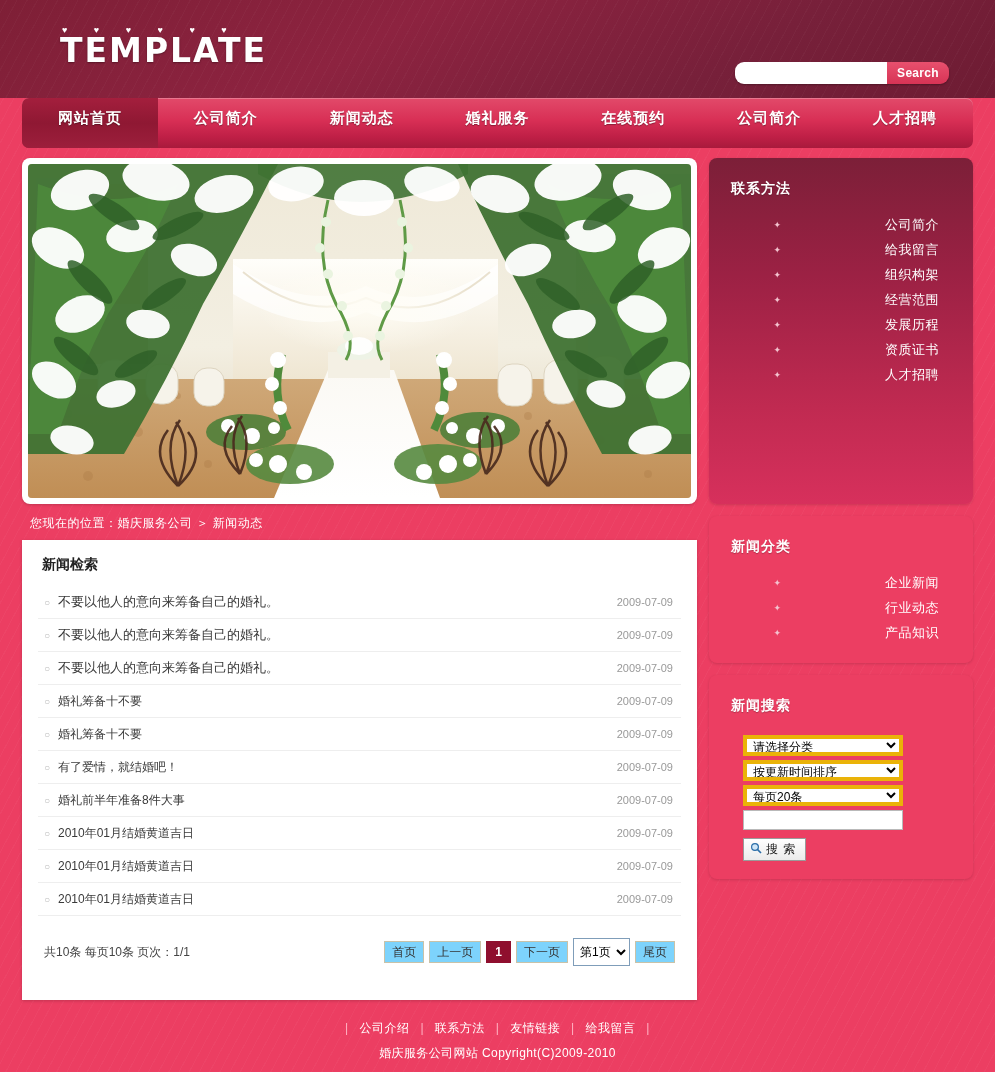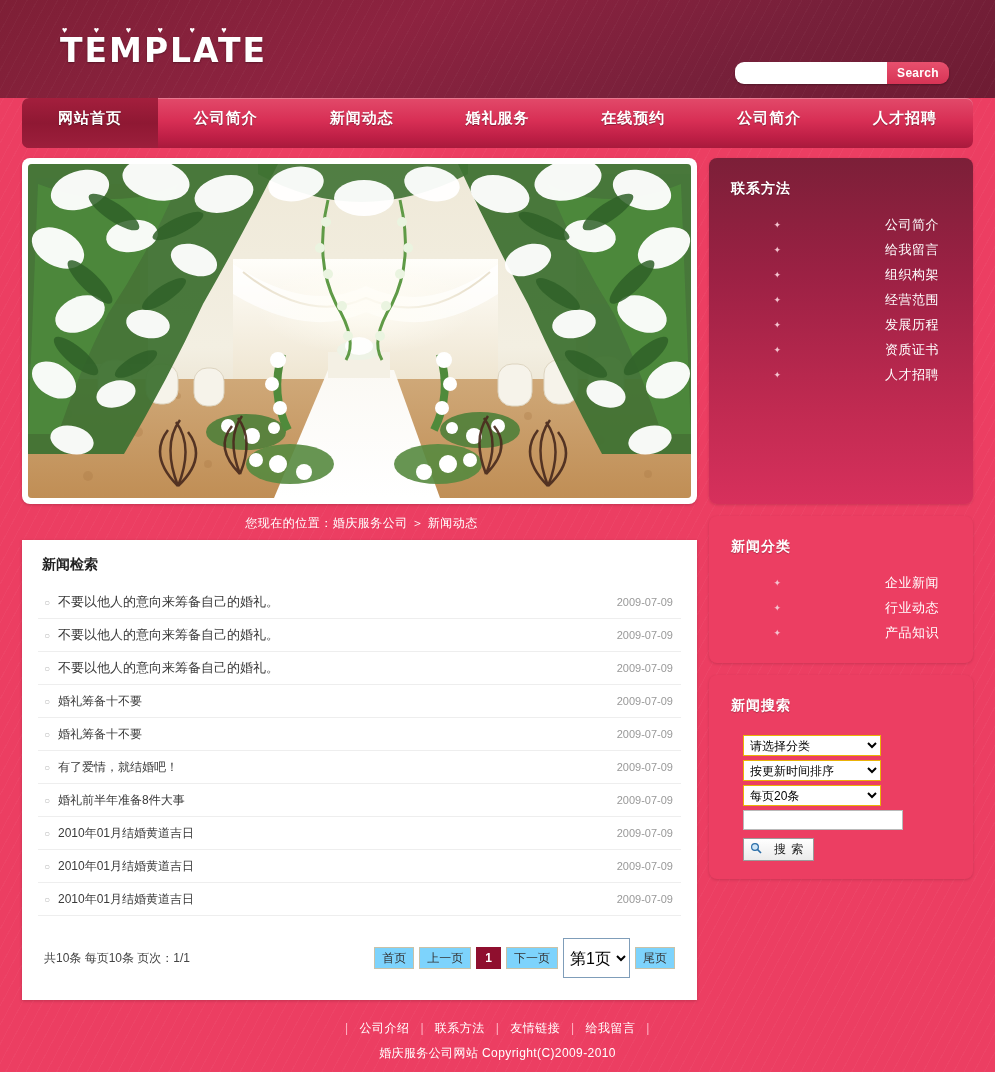--- a/index.html
+++ b/index.html
@@ -159,21 +159,20 @@
     position: relative;
     background: #c8bda8;
   }
 
   
   .breadcrumb {
     color: #ffffff;
     font-size: 12px;
     padding: 11px 4px 8px 8px;
     letter-spacing: 0.5px;
-    text-align: center;
   }
 
   
   .card {
     background: #ffffff;
     border-radius: 0;
     padding: 14px 16px 10px 16px;
     min-height: 460px;
     box-shadow: 0 1px 3px rgba(0,0,0,0.18);
   }
@@ -238,22 +237,22 @@
     color: #ffffff;
     border: 1px solid #8f0f2e;
     font-size: 12px;
     padding: 2px 8px;
     line-height: 16px;
     font-weight: bold;
   }
   .pg-select {
     border: 1px solid #7f9db9;
     background: #ffffff;
-    font-size: 16px;
-    height: 40px;
+    font-size: 12px;
+    height: 28px;
     padding: 0 2px;
     font-family: "Liberation Sans", sans-serif;
     cursor: pointer;
   }
 
   
   .panel {
     border-radius: 8px;
     padding: 16px 16px 18px 16px;
     margin-bottom: 12px;
@@ -294,25 +293,25 @@
     color: #ffffff;
     font-size: 13px;
     padding-right: 18px;
     letter-spacing: 0.5px;
   }
 
   
   .sform { padding: 6px 0 0 18px; }
   .sform select {
     display: block;
-    width: 138px;
+    width: 160px;
     height: 21px;
     margin-bottom: 4px;
     font-size: 12px;
-    border: 1px solid #eab308;
+    border: 4px solid #eab308;
     background: #ffffff;
     font-family: "Liberation Sans", sans-serif;
     padding: 0 2px;
     cursor: pointer;
   }
   .sform input[type=text] {
     display: block;
     width: 160px;
     height: 20px;
     margin-bottom: 8px;
@@ -325,21 +324,21 @@
   .sbtn {
     border: 1px solid #9a9a9a;
     background: linear-gradient(180deg,#ffffff 0%,#ebebeb 100%);
     font-size: 12px;
     color: #222;
     padding: 2px 9px 2px 6px;
     cursor: pointer;
     font-family: "Liberation Sans", sans-serif;
     display: inline-flex;
     align-items: center;
-    gap: 12px;
+    gap: 4px;
     letter-spacing: 1px;
   }
 
   
   .footer {
     text-align: center;
     padding: 20px 0 16px 0;
     color: #ffffff;
   }
   .footer-links { font-size: 12px; margin-bottom: 8px; letter-spacing: 0.5px; }

